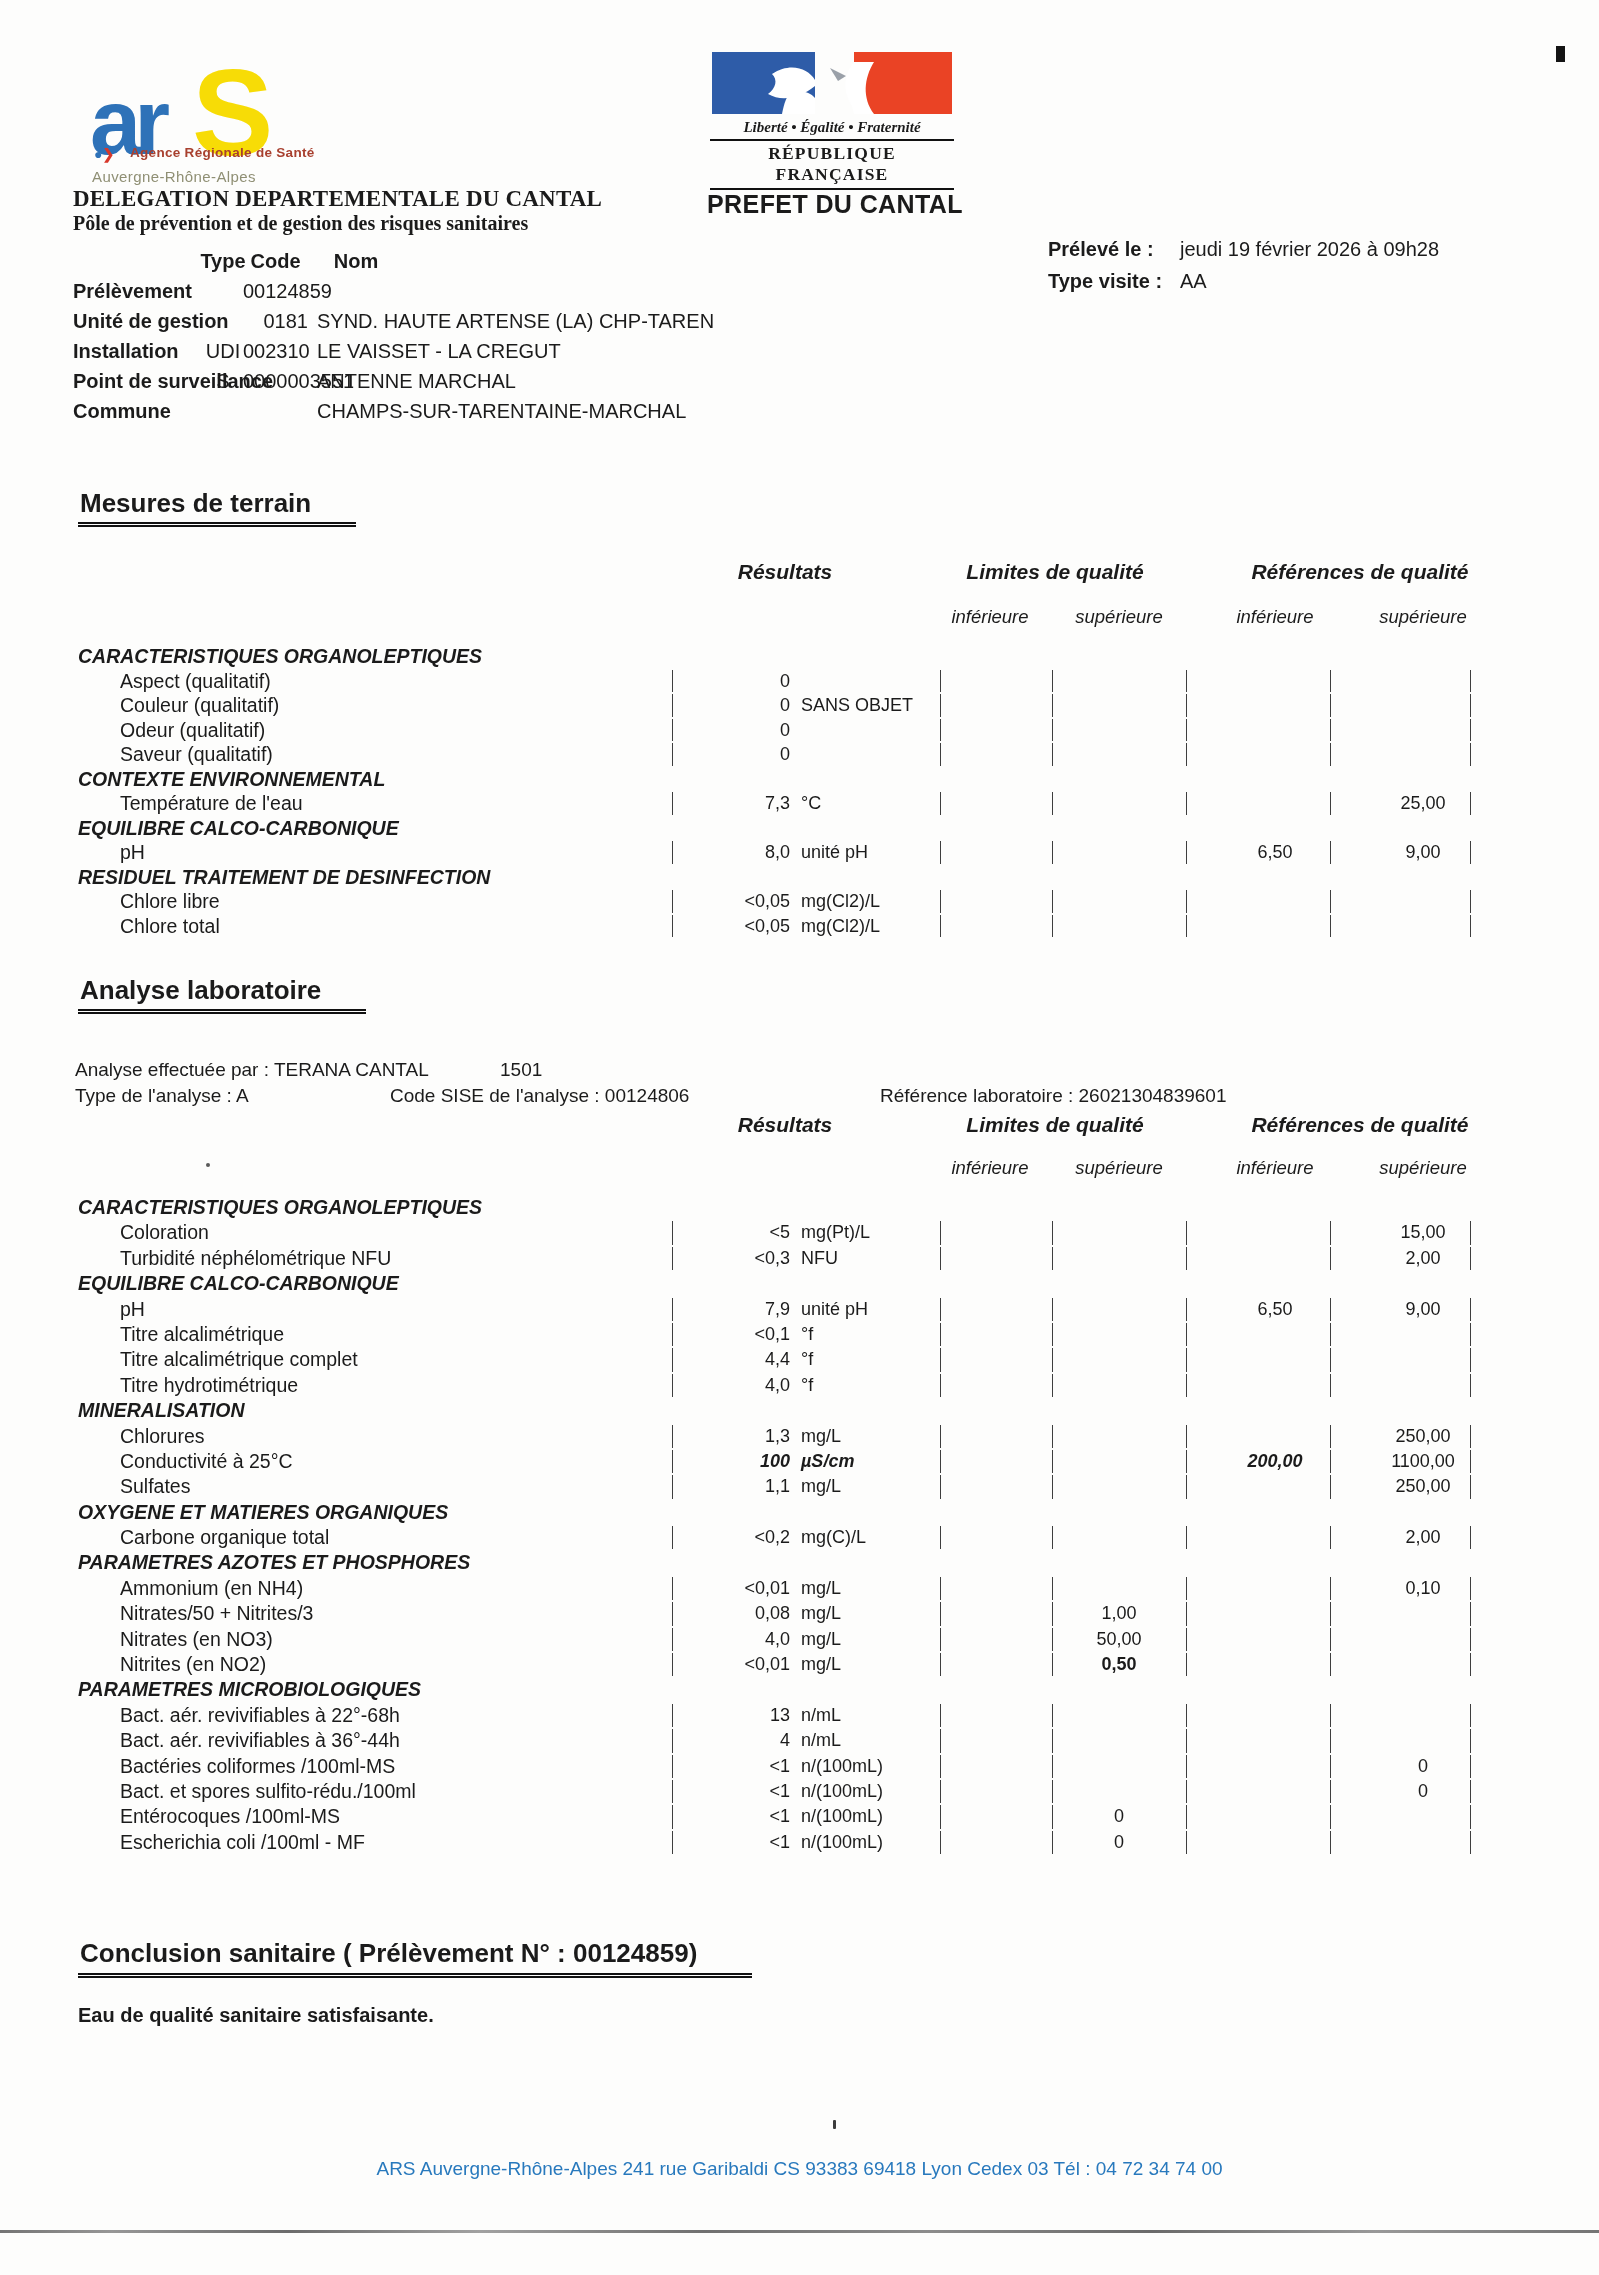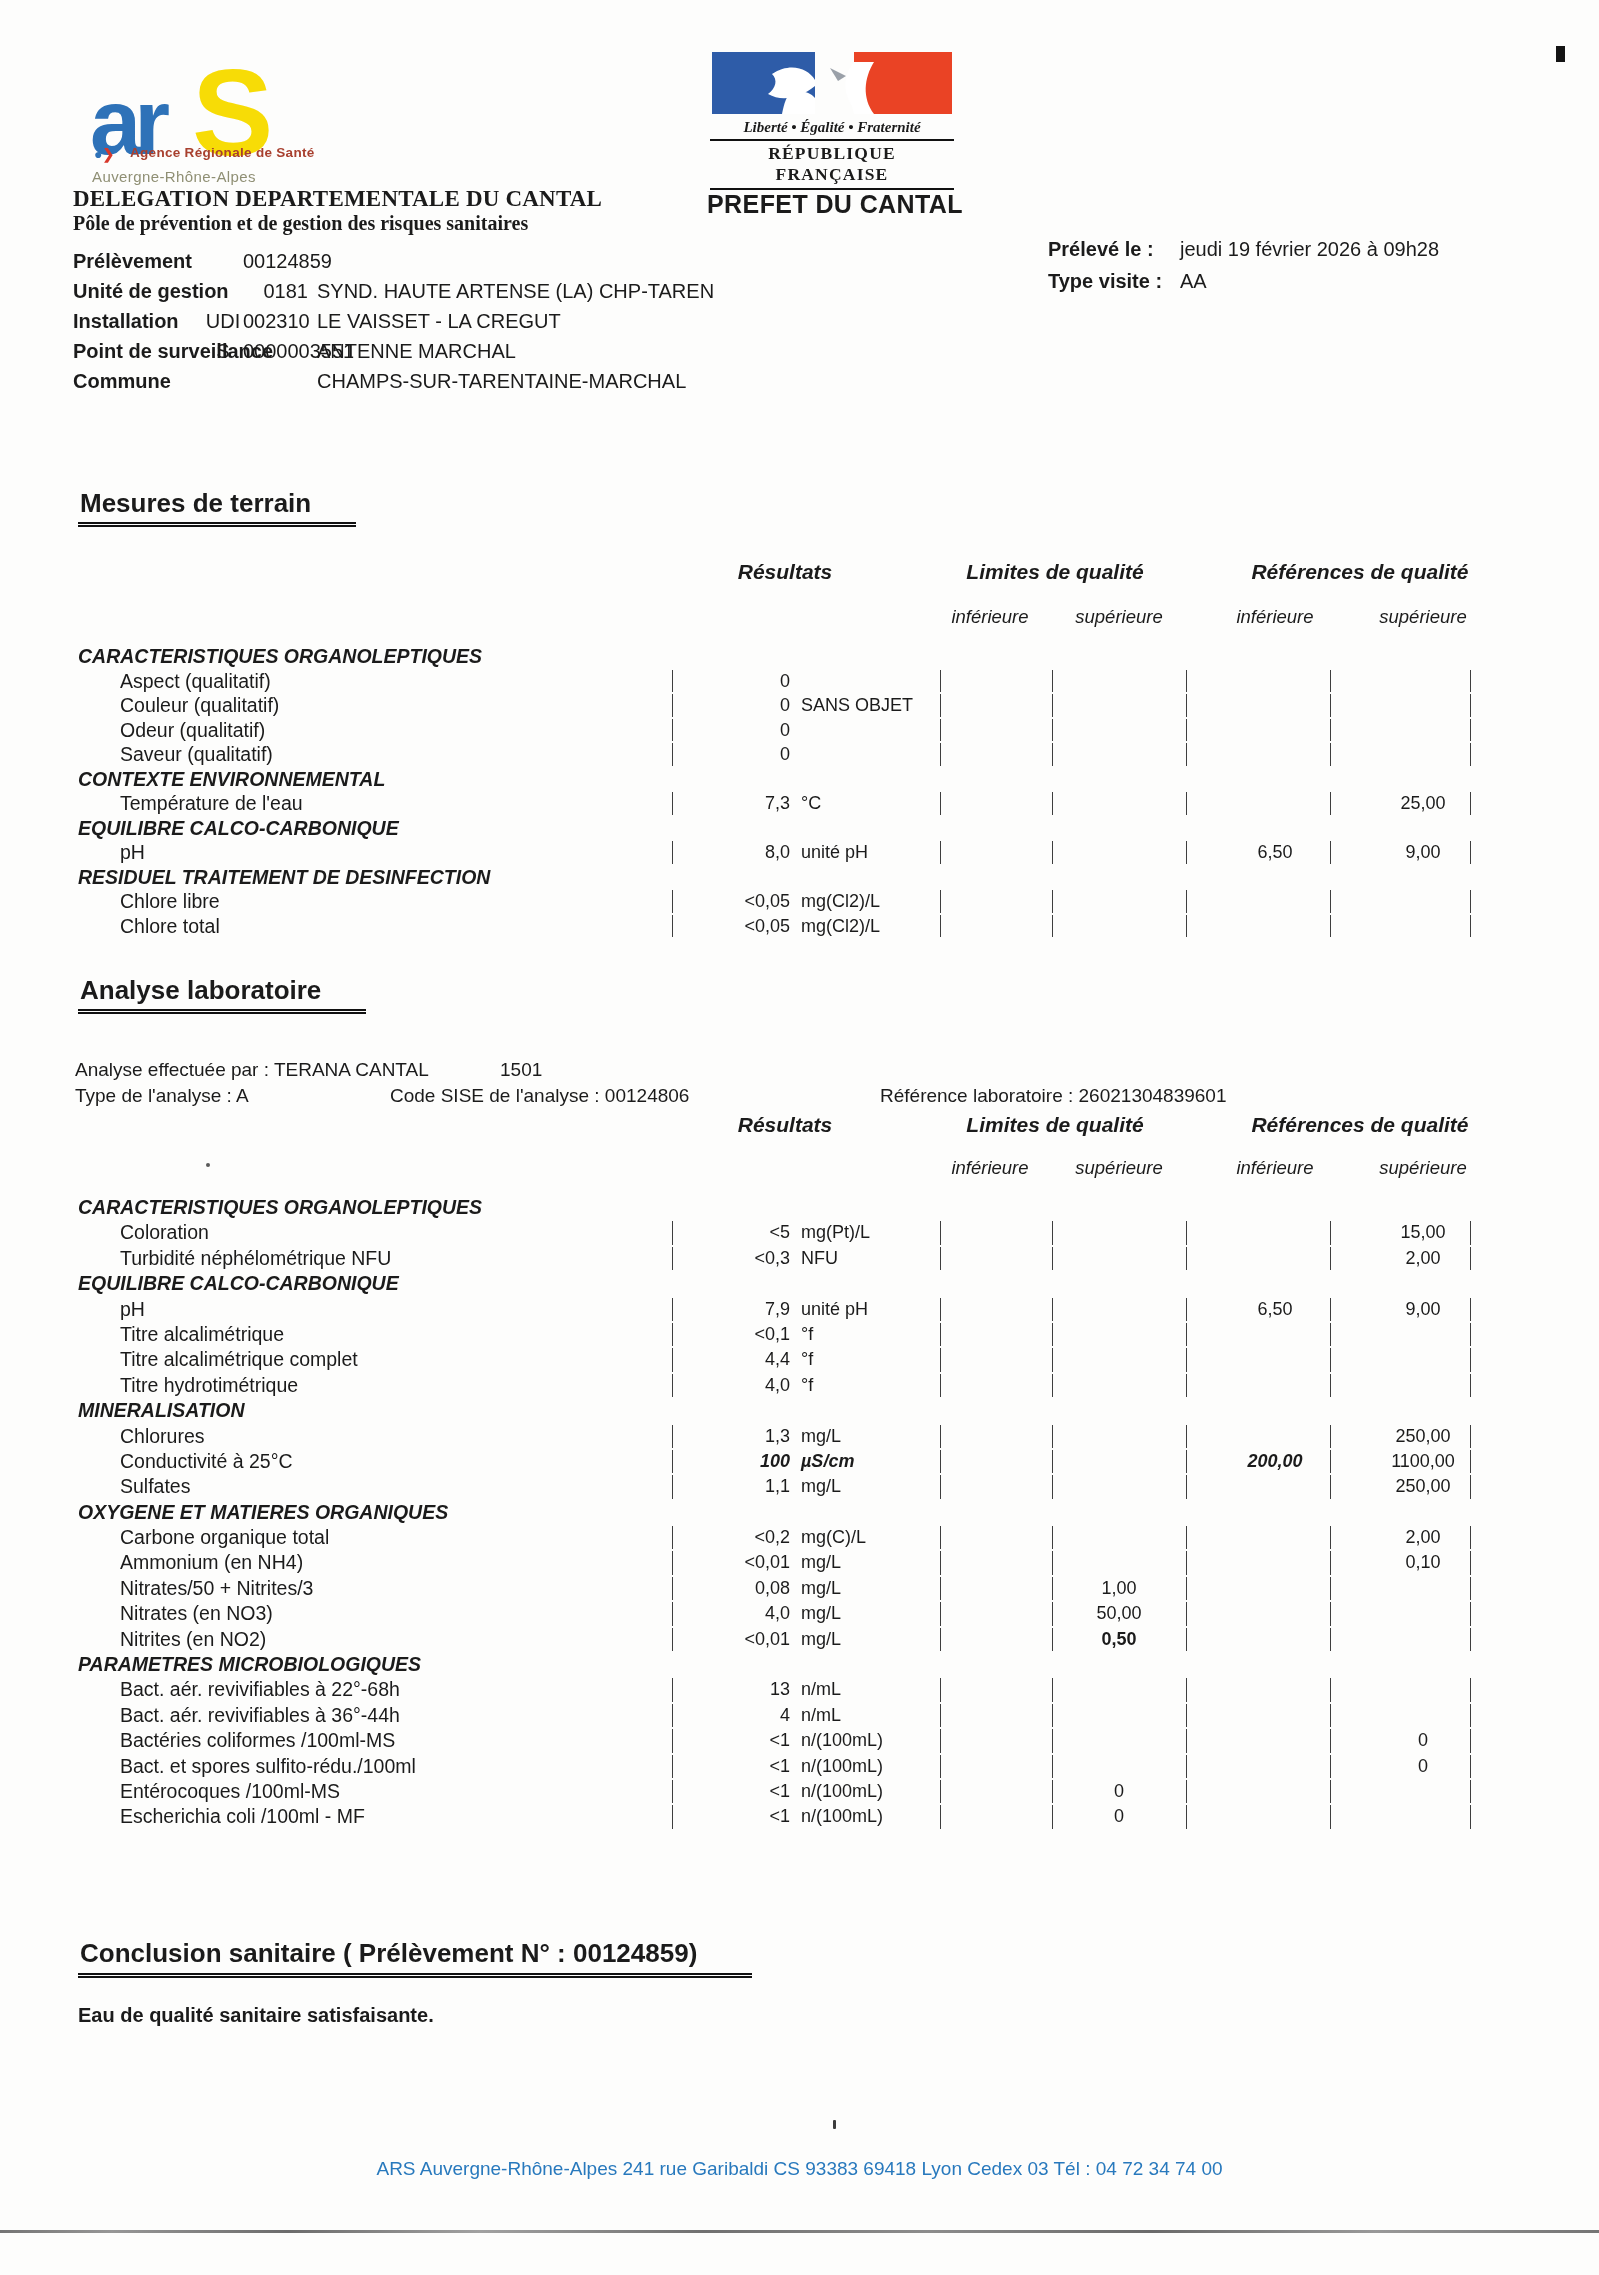--- a/index.html
+++ b/index.html
@@ -139,20 +139,25 @@
       <span class="lab">Prélevé le :</span>
       <span class="val">jeudi 19 février 2026 à 09h28</span>
     </div>
     <div class="rowp">
       <span class="lab">Type visite :</span>
       <span class="val">AA</span>
     </div>
   </div>
 
   <div class="info">
+    <div class="ihdr">
+      <span class="h-type">Type</span>
+      <span class="h-code">Code</span>
+      <span class="h-nom">Nom</span>
+    </div>
     <div>
         <div class="irow">
           <span class="il">Prélèvement</span>
           <span class="it"></span>
           <span class="ic">00124859</span>
           <span class="in"></span>
         </div>
         <div class="irow">
           <span class="il">Unité de gestion</span>
           <span class="it"></span>
@@ -507,20 +512,23 @@
           <i class="vb" style="left: 1330px;"></i>
           <i class="vb" style="left: 1470px;"></i>
           <span class="plabel">Carbone organique total</span>
           <span class="rval">&lt;0,2</span>
           <span class="runit">mg(C)/L</span>
           <span class="cell" style="left: 990px;"></span>
           <span class="cell" style="left: 1119px;"></span>
           <span class="cell" style="left: 1275px;"></span>
           <span class="cell" style="left: 1423px;">2,00</span>
         </div>
+        <div class="crow">
+          <span>PARAMETRES AZOTES ET PHOSPHORES</span>
+        </div>
         <div class="prow">
           <i class="vb" style="left: 672px;"></i>
           <i class="vb" style="left: 940px;"></i>
           <i class="vb" style="left: 1052px;"></i>
           <i class="vb" style="left: 1186px;"></i>
           <i class="vb" style="left: 1330px;"></i>
           <i class="vb" style="left: 1470px;"></i>
           <span class="plabel">Ammonium (en NH4)</span>
           <span class="rval">&lt;0,01</span>
           <span class="runit">mg/L</span>

